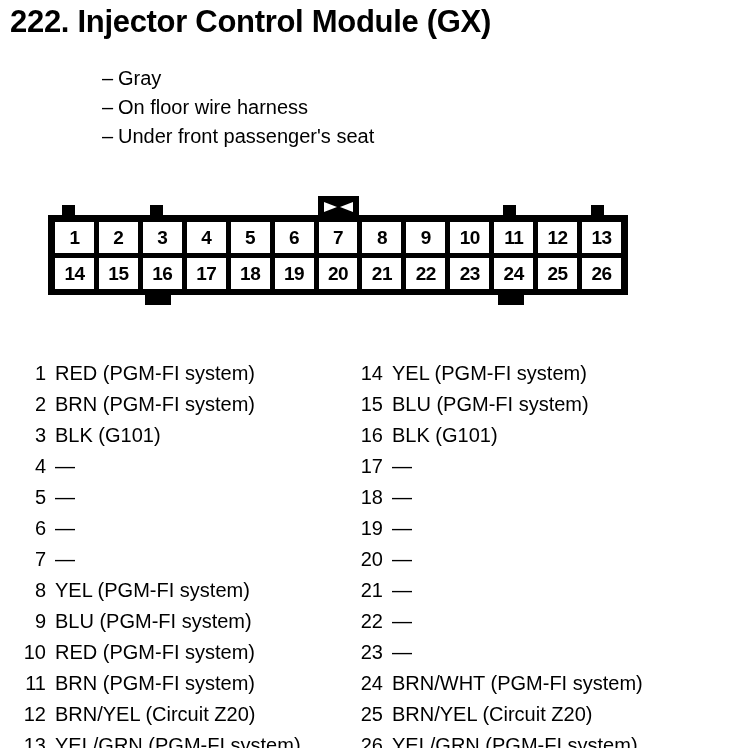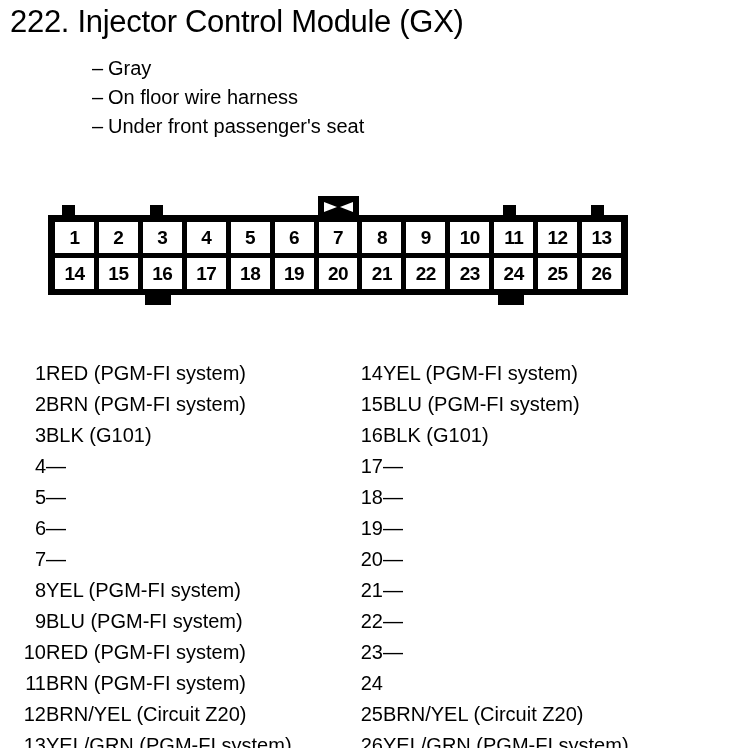--- a/index.html
+++ b/index.html
@@ -15,32 +15,32 @@
     color: #000000;
     overflow: hidden;
   }
 
   
   #page-title {
     position: absolute;
     left: 10px;
     top: 4px;
     font-size: 31px;
-    font-weight: normal;
+    font-weight: bold;
     letter-spacing: -0.3px;
     white-space: nowrap;
     font-stretch: condensed;
   }
 
   #spec-list {
     position: absolute;
     left: 92px;
     top: 54px;
     list-style: none;
-    margin: 0;
+    margin: 10px;
     padding: 0;
   }
   #spec-list li {
     font-size: 20px;
     line-height: 29px;
     white-space: nowrap;
   }
   .spec-dash {
     display: inline-block;
     width: 16px;
@@ -151,20 +151,21 @@
     align-items: center;
     white-space: nowrap;
   }
   .legend-num {
     width: 28px;
     text-align: right;
     font-size: 20px;
     flex: 0 0 auto;
   }
   .legend-desc {
+    margin-left: 9px;
     font-size: 20px;
   }
 </style>
 </head>
 <body>
 
 <div id="page-title">222. Injector Control Module (GX)</div>
 
 <ul id="spec-list">
   <li>
@@ -321,20 +322,21 @@
   <div class="legend-row">
       <span class="legend-num">22</span>
       <span class="legend-desc">—</span>
     </div>
   <div class="legend-row">
       <span class="legend-num">23</span>
       <span class="legend-desc">—</span>
     </div>
   <div class="legend-row">
       <span class="legend-num">24</span>
+      <span class="legend-desc">BRN/WHT (PGM-FI system)</span>
     </div>
   <div class="legend-row">
       <span class="legend-num">25</span>
       <span class="legend-desc">BRN/YEL (Circuit Z20)</span>
     </div>
   <div class="legend-row">
       <span class="legend-num">26</span>
       <span class="legend-desc">YEL/GRN (PGM-FI system)</span>
     </div>
 </div>

